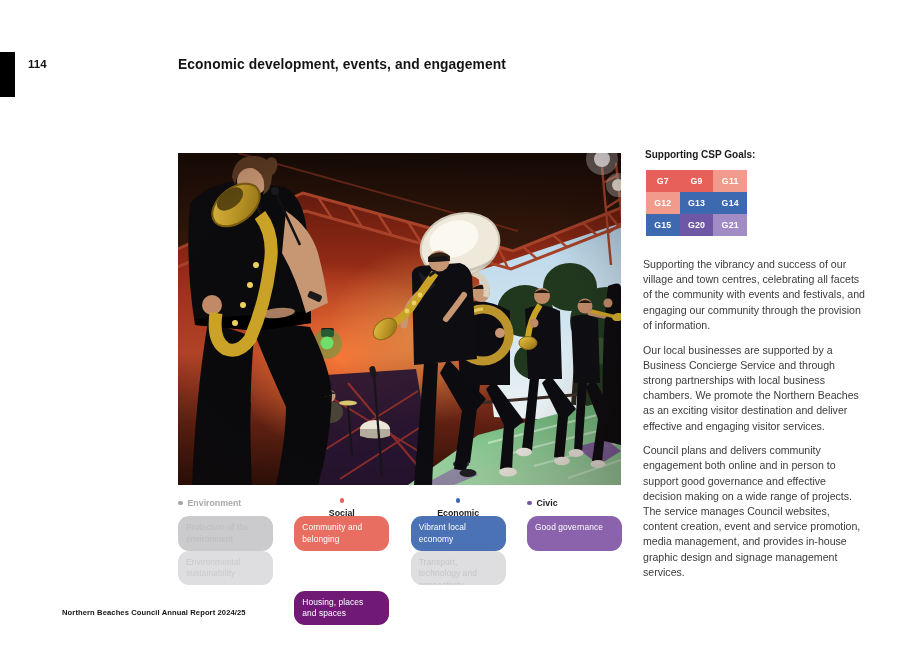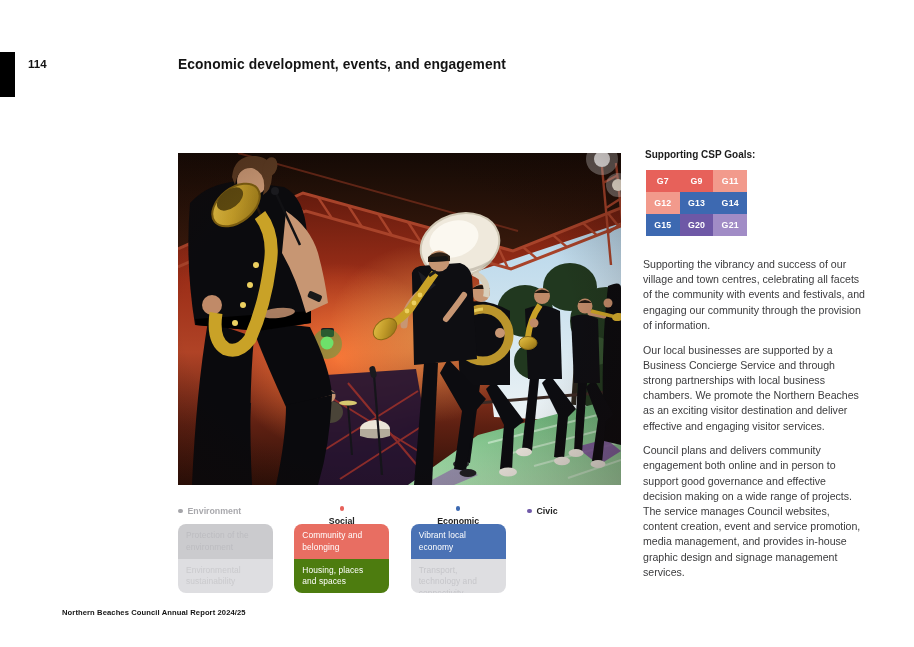--- a/index.html
+++ b/index.html
@@ -24,31 +24,31 @@
   .goal-cell {
     display:flex; align-items:center; justify-content:center;
     color:#ffffff; font-size:8.8px; font-weight:bold; letter-spacing:.2px;
   }
   .body-text { position:absolute; left:643px; top:257px; width:223px; color:#3b3b3d;
     font-size:10.6px; line-height:15.2px; }
   .body-text p { margin:0 0 9.5px 0; }
 
   
   .legend { position:absolute; left:178px; top:498px; width:450px; height:90px; }
-  .legend-col { position:absolute; top:8px; width:95px; }
+  .legend-col { position:absolute; top:0; width:95px; }
   .legend-col.c0 { left:0; }
   .legend-col.c1 { left:116.3px; }
   .legend-col.c2 { left:232.7px; }
   .legend-col.c3 { left:349px; }
   .legend-header { display:flex; align-items:center; gap:5px; height:10px; margin-bottom:8px;
     font-size:8.8px; font-weight:bold; }
   .bullet { width:4.5px; height:4.5px; border-radius:50%; flex:0 0 auto; }
   .card-stack { width:95px; border-radius:8px; overflow:hidden; }
   .card { height:34.5px; box-sizing:border-box; padding:6px 15px 0 8px;
-    font-size:8.4px; line-height:11.8px; letter-spacing:.1px; }
+    font-size:8.4px; line-height:11.8px; letter-spacing:.1px;border-radius:11px; }
 
   .footer { position:absolute; left:62px; top:608px; font-size:7.6px; font-weight:bold; color:#141414; letter-spacing:.1px; }
 </style>
 </head>
 <body>
 
 <div class="black-tab"></div>
 <div class="page-num">114</div>
 <div class="page-title">Economic development, events, and engagement</div>
 
@@ -310,39 +310,40 @@
     </div>
   </div>
 
   <div class="legend-col c1">
     <div class="legend-header" style="color: rgb(34, 34, 34); flex-direction: column;">
       <span class="bullet" style="background: rgb(231, 97, 90);"></span>
       <span>Social</span>
     </div>
     <div class="card-stack">
       <div class="card" style="background: rgb(232, 110, 98); color: rgb(255, 255, 255);">Community and belonging</div>
-      <div class="card" style="background: #4d7c0f; color: rgb(255, 255, 255);">Housing, places and spaces</div>
+      <div class="card" style="background: #701a75; color: rgb(255, 255, 255); margin-top: 40px;">Housing, places and spaces</div>
     </div>
   </div>
 
   <div class="legend-col c2">
     <div class="legend-header" style="color: rgb(34, 34, 34); flex-direction: column;">
       <span class="bullet" style="background: rgb(61, 105, 177);"></span>
       <span>Economic</span>
     </div>
     <div class="card-stack">
       <div class="card" style="background: rgb(74, 114, 181); color: rgb(255, 255, 255);">Vibrant local economy</div>
       <div class="card" style="background: rgb(222, 222, 225); color: rgb(198, 198, 202);">Transport, technology and connectivity</div>
     </div>
   </div>
 
   <div class="legend-col c3">
     <div class="legend-header" style="color: rgb(34, 34, 34);">
       <span class="bullet" style="background: rgb(112, 89, 168);"></span>
       <span>Civic</span>
     </div>
     <div class="card-stack">
+      <div class="card" style="background: rgb(138, 99, 172); color: rgb(255, 255, 255);">Good governance</div>
     </div>
   </div>
 
 </div>
 
 <div class="footer">Northern Beaches Council Annual Report 2024/25</div>
 
 </body></html>

